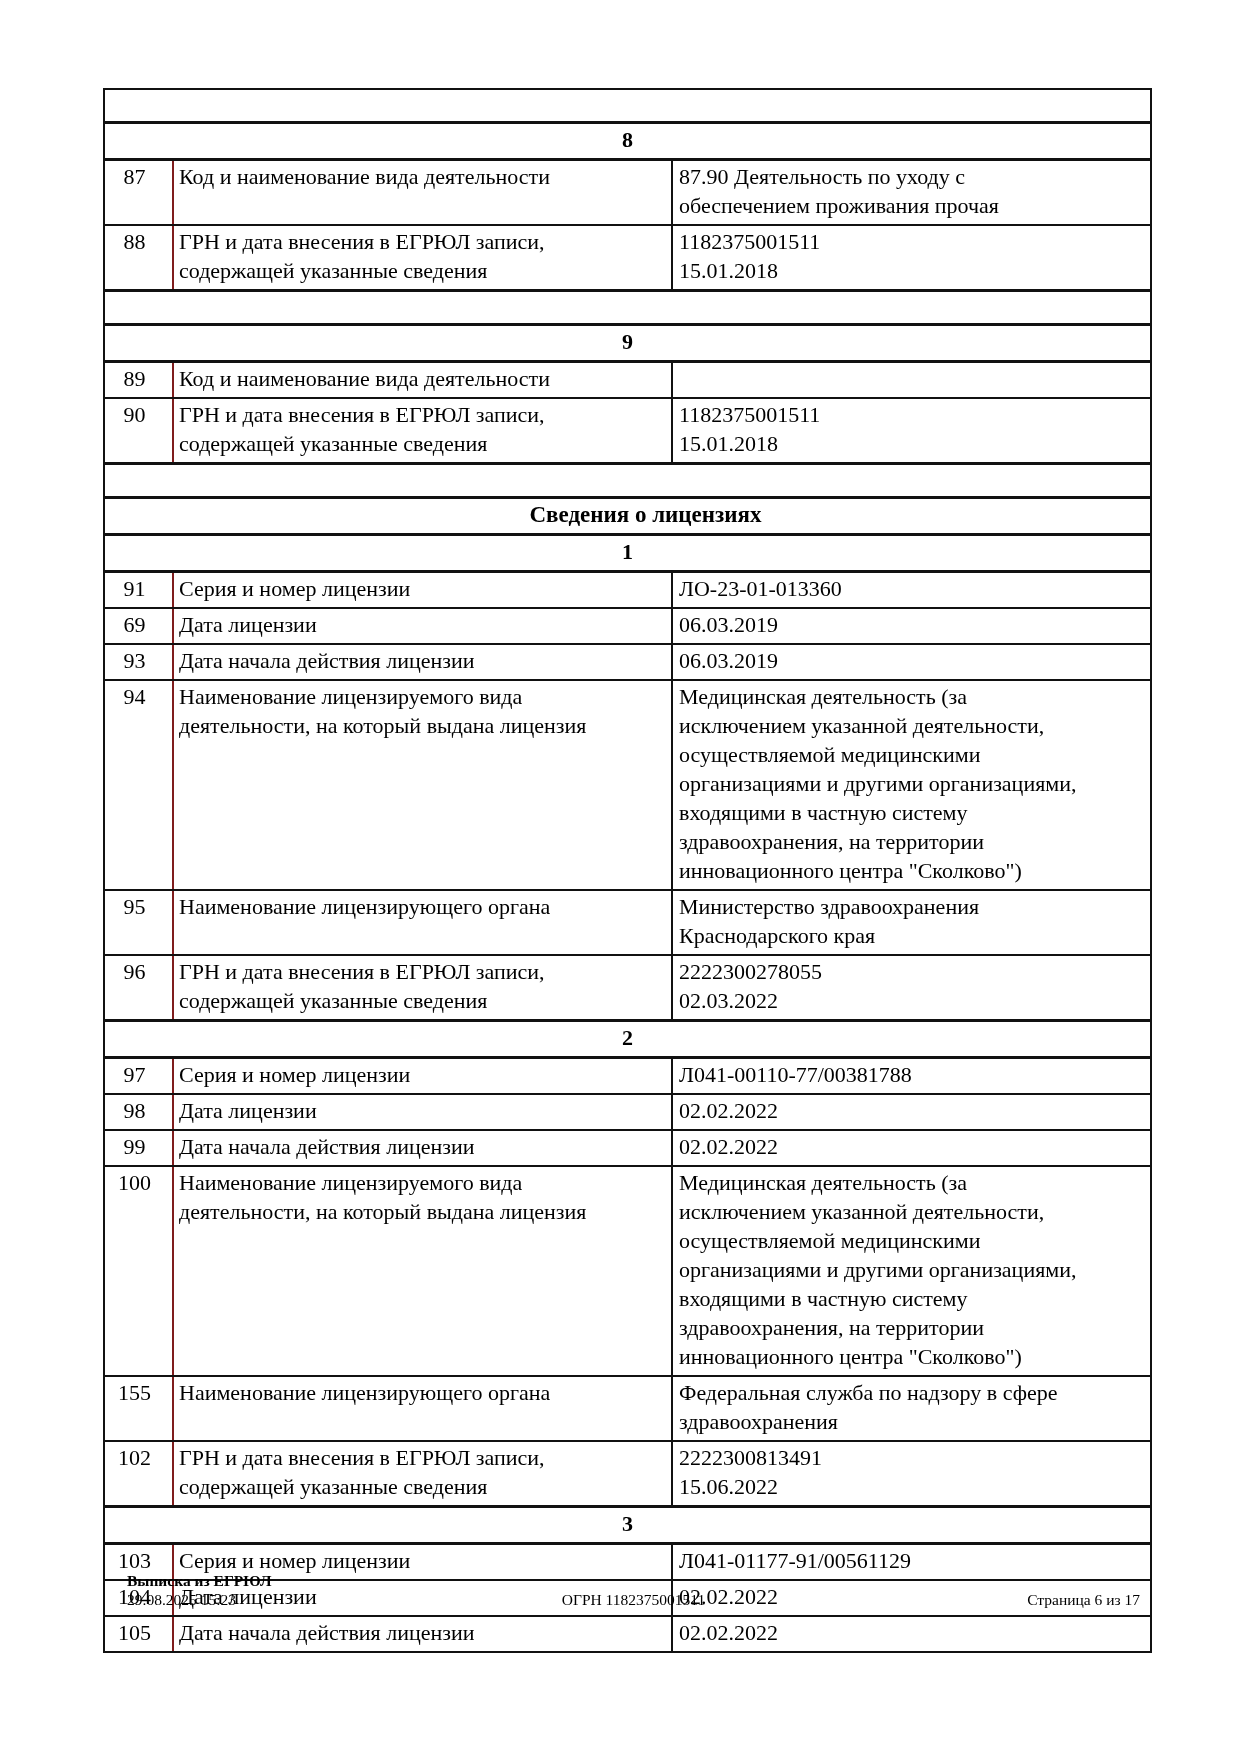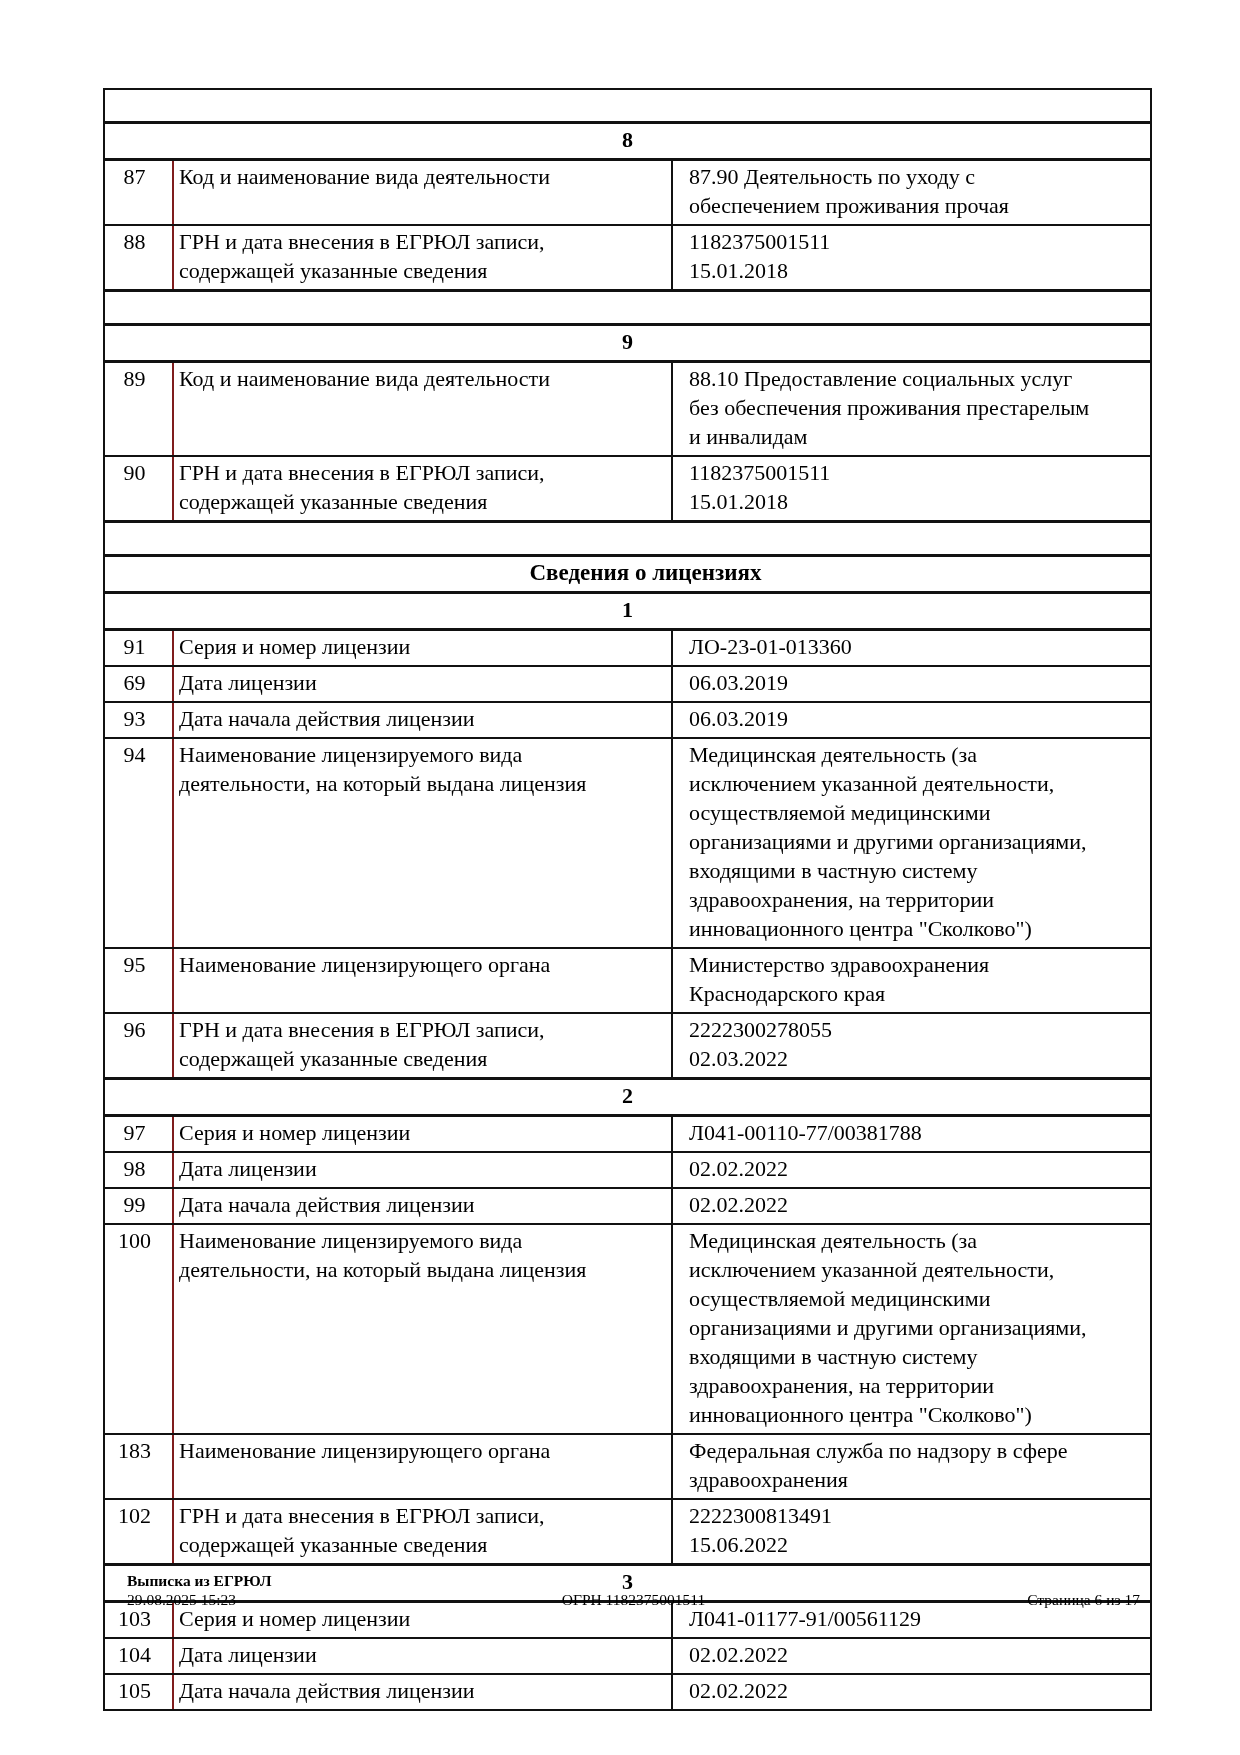--- a/index.html
+++ b/index.html
@@ -45,21 +45,21 @@
     border-right: 2px solid #7f1d1d;
     padding-left: 2px;
     padding-right: 10px;
   }
   .td.label {
     width: 499px;
     flex: 0 0 499px;
     border-right: 2px solid #111111;
     padding-left: 5px;
   }
-  .td.value { flex: 1 1 auto; padding-left: 16px; border-radius: 21px; }
+  .td.value { flex: 1 1 auto; padding-left: 6px; border-radius: 21px; }
   .td.full { flex: 1 1 auto; text-align: center; }
   .tr.spacer .td.full { height: 31px; }
   .tr.section .td.full { font-weight: bold; }
   .tr.header .td.full { font-weight: bold; font-size: 23px; margin-left: 36px; }
   
   .footer {
     position: absolute;
     left: 127px;
     right: 100px;
     top: 1570px;
@@ -107,23 +107,20 @@
         <div class="td full"></div>
       </div>
 
     <div class="tr section">
         <div class="td full">9</div>
       </div>
 
     <div class="tr">
       <div class="td num">89</div>
       <div class="td label">Код и наименование вида деятельности</div>
-      <div class="td value">88.10 Предоставление социальных услуг
-без обеспечения проживания престарелым
-и инвалидам</div>
     </div>
 
     <div class="tr">
       <div class="td num">90</div>
       <div class="td label">ГРН и дата внесения в ЕГРЮЛ записи,
 содержащей указанные сведения</div>
       <div class="td value">1182375001511
 15.01.2018</div>
     </div>
 
@@ -214,21 +211,21 @@
       <div class="td value">Медицинская деятельность (за
 исключением указанной деятельности,
 осуществляемой медицинскими
 организациями и другими организациями,
 входящими в частную систему
 здравоохранения, на территории
 инновационного центра "Сколково")</div>
     </div>
 
     <div class="tr">
-      <div class="td num">183</div>
+      <div class="td num">155</div>
       <div class="td label">Наименование лицензирующего органа</div>
       <div class="td value">Федеральная служба по надзору в сфере
 здравоохранения</div>
     </div>
 
     <div class="tr">
       <div class="td num">102</div>
       <div class="td label">ГРН и дата внесения в ЕГРЮЛ записи,
 содержащей указанные сведения</div>
       <div class="td value">2222300813491

